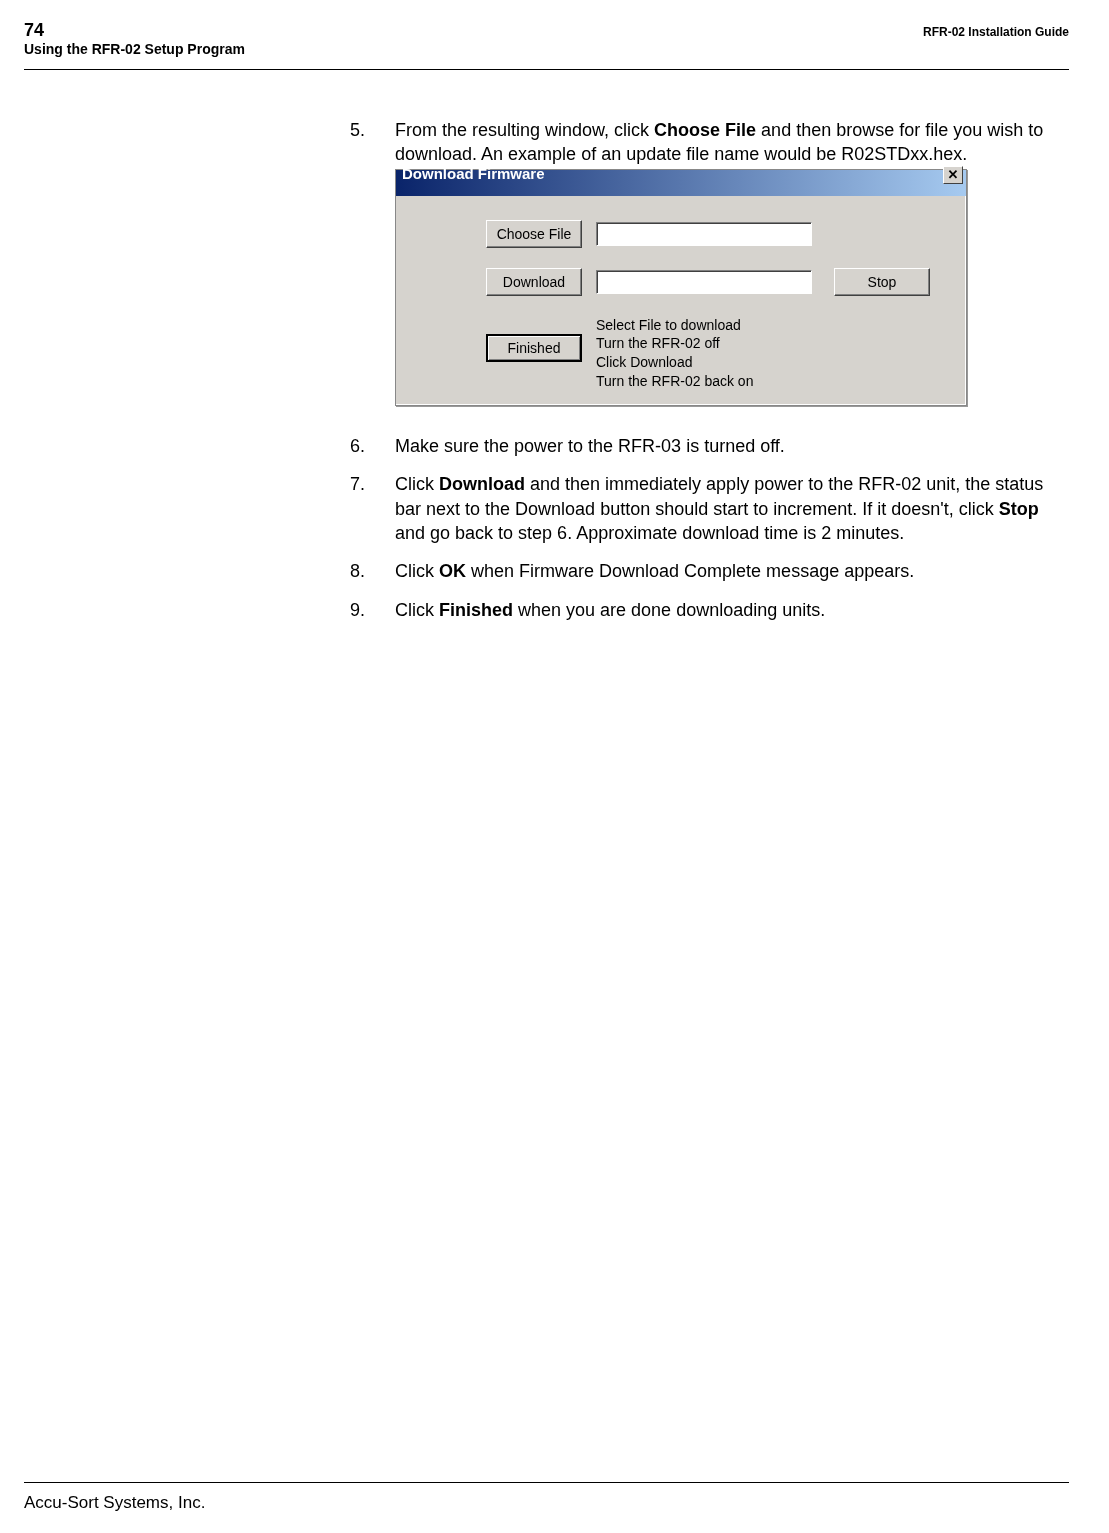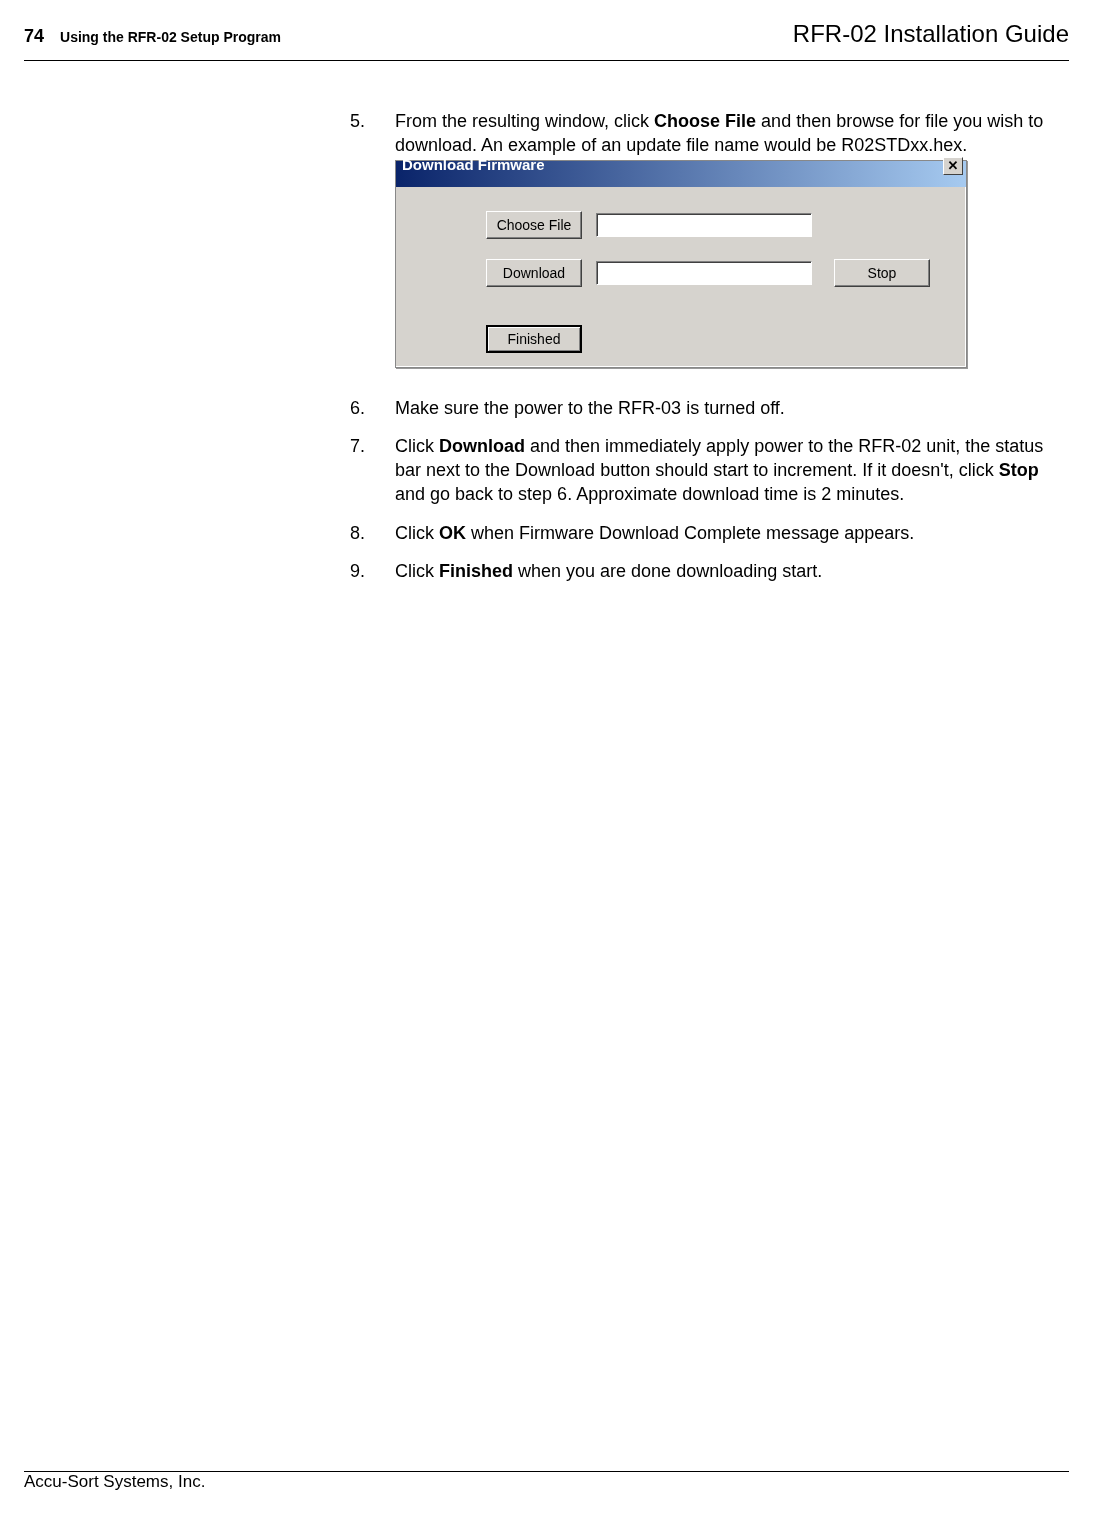--- a/index.html
+++ b/index.html
@@ -15,23 +15,23 @@
   }
   .header {
     display: flex;
     justify-content: space-between;
     align-items: baseline;
     padding-bottom: 12px;
     border-bottom: 1.5px solid #000;
     margin-bottom: 48px;
   }
   .page-num { font-weight: bold; font-size: 18px; margin-right: 16px; }
-  .header-left { display: flex; align-items: baseline; }
+  .header-left { display: flex; align-items: baseline; flex-direction: column; }
   .section-title { font-weight: bold; font-size: 14px; }
-  .doc-title { font-weight: normal; font-size: 24px; }
+  .doc-title { font-weight: bold; font-size: 12px; }
   .content {
     margin-left: 326px;
   }
   ol.steps {
     list-style: none;
   }
   ol.steps > li {
     display: flex;
     margin-bottom: 14px;
     line-height: 1.35;
@@ -104,22 +104,23 @@
     background: #fff;
     border: 1px solid #808080;
     border-right-color: #fff;
     border-bottom-color: #fff;
     box-shadow: inset 1px 1px 0 #404040;
   }
   .row-finished { display: flex; align-items: flex-start; }
   .row-finished .btn { margin-top: 18px; }
   .footer {
     position: absolute;
-    left: 24px; right: 40px; bottom: 41px;
+    left: 24px; right: 40px; bottom: 20px;
     border-top: 1.5px solid #000;
+    padding-top: 10px;
     font-size: 17px;
   }
 </style>
 </head>
 <body>
 
 <div class="header">
   <div class="header-left">
     <span class="page-num">74</span>
     <span class="section-title">Using the RFR-02 Setup Program</span>
@@ -146,20 +147,26 @@
               <div class="field"></div>
             </div>
             <div class="row">
               <div class="btn">Download</div>
               <div class="field"></div>
               <div style="width:22px"></div>
               <div class="btn">Stop</div>
             </div>
             <div class="row-finished">
               <div class="btn thick">Finished</div>
+              <div style="font-size:14px; line-height:1.35;">
+                <div>Select File to download</div>
+                <div>Turn the RFR-02 off</div>
+                <div>Click Download</div>
+                <div>Turn the RFR-02 back on</div>
+              </div>
             </div>
           </div>
         </div>
       </span>
     </li>
 
     <li>
       <span class="num">6.</span>
       <span class="body">
         <span>Make sure the power to the RFR-03 is turned off.</span>
@@ -176,21 +183,21 @@
     <li>
       <span class="num">8.</span>
       <span class="body">
         <span>Click </span><span class="bold">OK</span><span> when Firmware Download Complete message appears.</span>
       </span>
     </li>
 
     <li>
       <span class="num">9.</span>
       <span class="body">
-        <span>Click </span><span class="bold">Finished</span><span> when you are done downloading start.</span>
+        <span>Click </span><span class="bold">Finished</span><span> when you are done downloading units.</span>
       </span>
     </li>
 
   </ol>
 </div>
 
 <div class="footer">
   <span>Accu-Sort Systems, Inc.</span>
 </div>
 

